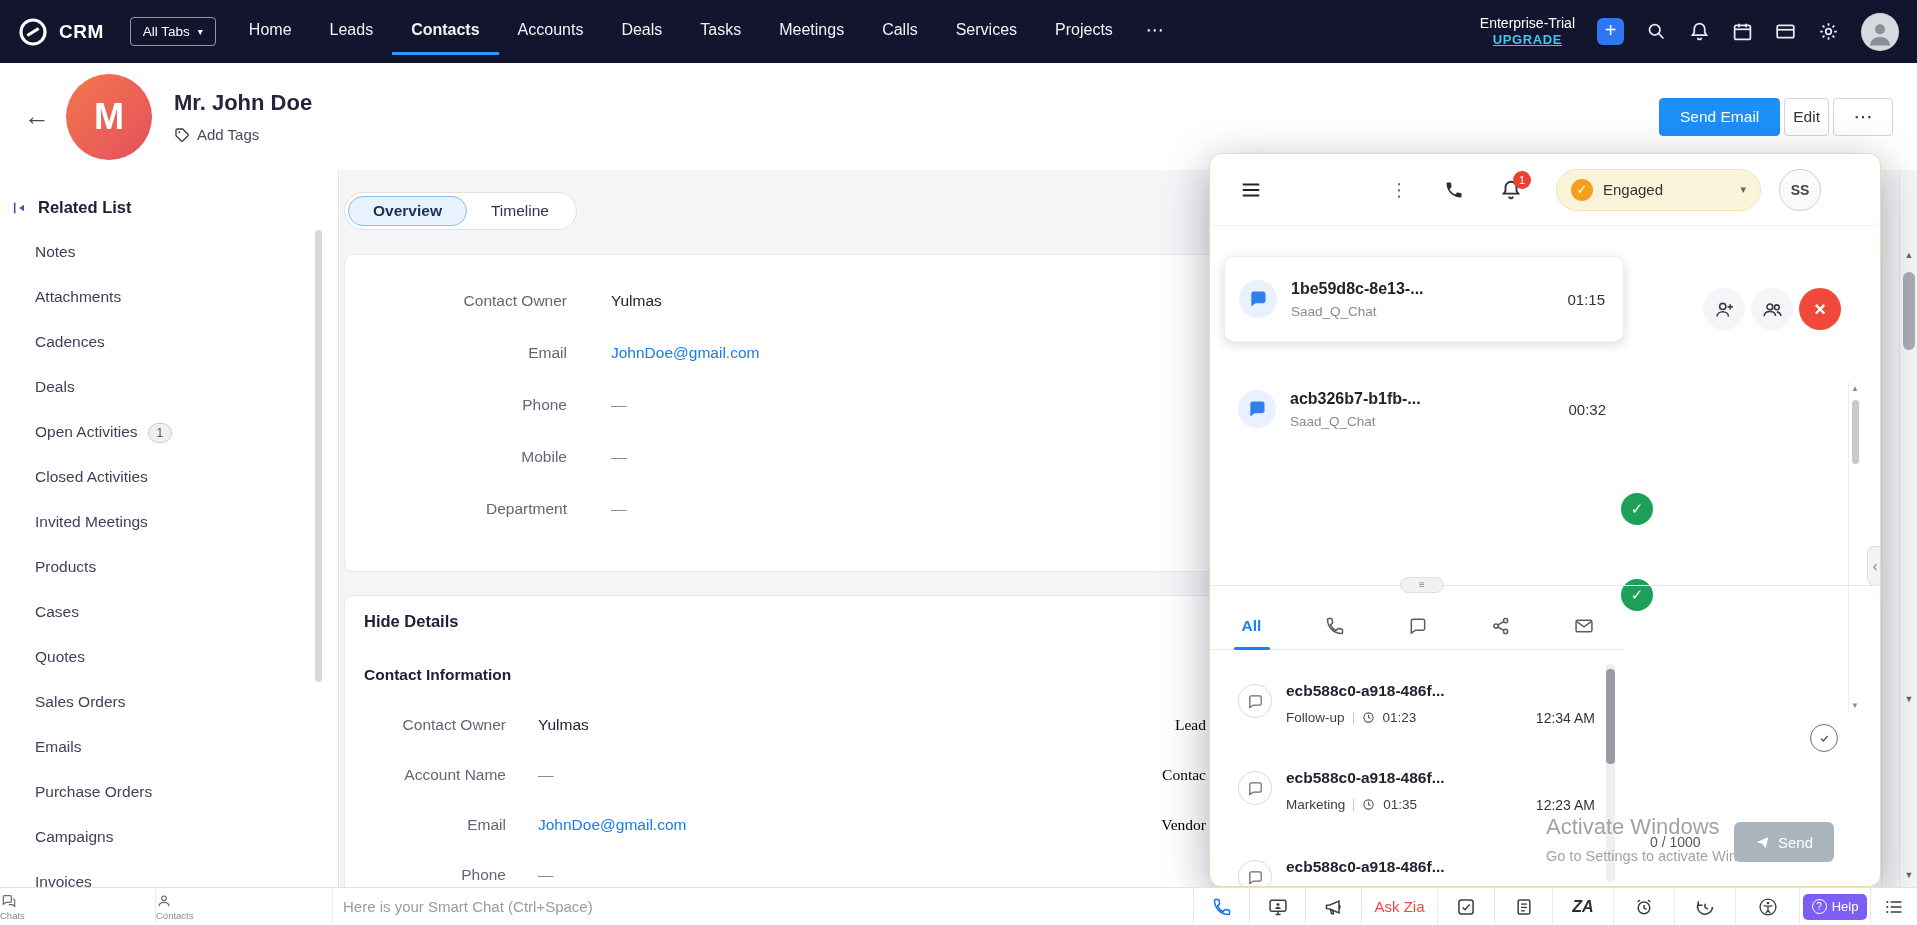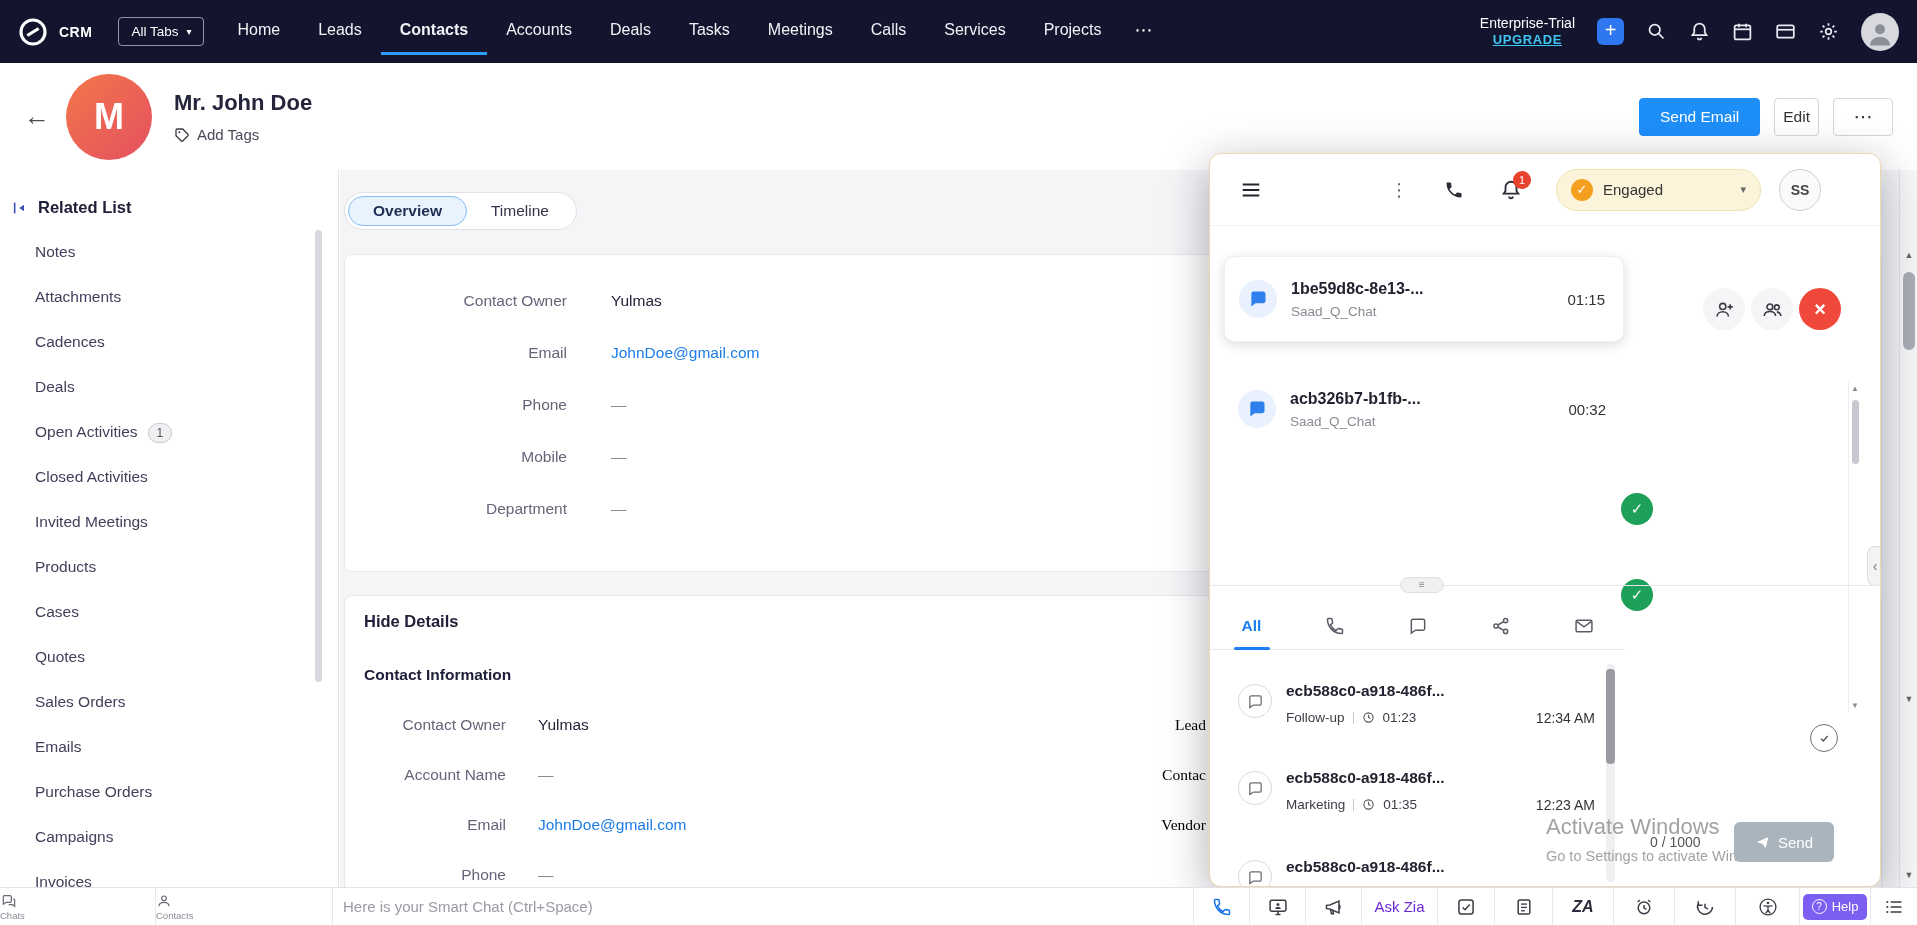--- a/index.html
+++ b/index.html
@@ -3,21 +3,21 @@
 <meta charset="utf-8">
 <style>
   * { box-sizing: border-box; margin: 0; padding: 0; }
   html,body { width:1917px; height:925px; overflow:hidden; }
   body { font-family:"Liberation Sans", sans-serif; background:#fff; position:relative; color:#23233a; }
   svg { display:block; }
 
   
   .topnav { position:absolute; top:0; left:0; width:1917px; height:63px; background:#13142e; display:flex; align-items:center; padding-left:16px; color:#fff; z-index:20; }
   .logo { width:34px; height:34px; color:#fff; }
-  .brand { font-size:14px; font-weight:bold; margin-left:9px; letter-spacing:.5px; }
+  .brand { font-size:19px; font-weight:bold; margin-left:9px; letter-spacing:.5px; }
   .alltabs { margin-left:26px; display:flex; align-items:center; gap:8px; border:1px solid rgba(255,255,255,.55); border-radius:4px; padding:6px 12px; font-size:13.5px; background:transparent; color:#fff; cursor:pointer; }
   .alltabs .caret { font-size:10px; }
   .navitems { display:flex; margin-left:14px; height:63px; }
   .navitem { padding:0 19px; line-height:60px; height:55px; font-size:16px; color:#f2f2f6; cursor:pointer; border-bottom:3px solid transparent; white-space:nowrap; }
   .navitem.active { border-bottom-color:#2d9cf8; font-weight:bold; }
   .nav-more { padding:0 14px; line-height:60px; font-size:18px; cursor:pointer; }
   .topnav-right { margin-left:auto; display:flex; align-items:center; gap:22px; padding-right:18px; }
   .trial { text-align:center; line-height:1.25; }
   .trial .t1 { font-size:14px; }
   .trial .t2 { font-size:13px; font-weight:bold; color:#3fc6f2; text-decoration:underline; letter-spacing:.6px; cursor:pointer; }
@@ -27,21 +27,21 @@
   .tn-avatar svg { width:30px; height:30px; color:#8b8f98; margin:5px auto 0; }
 
   
   .pagehead { position:absolute; top:63px; left:0; width:1917px; height:107px; background:#fff; display:flex; align-items:center; padding:0 24px; }
   .backarrow { font-size:26px; color:#4a4a55; width:38px; cursor:pointer; }
   .bigavatar { width:86px; height:86px; border-radius:50%; background:linear-gradient(135deg,#f2774b,#e5505f); color:#fff; font-size:36px; font-weight:bold; display:flex; align-items:center; justify-content:center; margin-left:4px; }
   .titleblock { margin-left:22px; }
   .titleblock .title { font-size:22px; font-weight:bold; color:#24243a; }
   .addtags { display:flex; align-items:center; gap:7px; margin-top:10px; color:#4a4a5a; font-size:15px; cursor:pointer; }
   .addtags svg { width:16px; height:16px; color:#3c3c46; }
-  .head-actions { margin-left:auto; display:flex; align-items:center; gap:14px; }
+  .head-actions { margin-left:auto; display:flex; align-items:center; gap:4px; }
   .btn { height:38px; border-radius:4px; font-size:15.5px; cursor:pointer; font-family:inherit; }
   .btn-primary { background:#1e8ef9; border:1px solid #1e8ef9; color:#fff; padding:0 20px; }
   .btn-plain { background:#fff; border:1px solid #d4d4da; color:#333; padding:0 8px; }
   .btn-more { background:#fff; border:1px solid #d4d4da; color:#333; width:60px; font-size:19px; }
 
   
   .sidebar { position:absolute; left:0; top:170px; width:339px; height:717px; background:#fff; border-right:1px solid #e3e3e8; overflow:hidden; padding-top:28px; }
   .sb-titlerow { display:flex; align-items:center; gap:10px; margin-left:12px; margin-bottom:8px; }
   .sb-titlerow svg { width:16px; height:16px; color:#3f51b5; cursor:pointer; }
   .sb-title { font-size:16.5px; font-weight:bold; color:#20203a; }
@@ -155,21 +155,21 @@
   .bb-cell svg { width:16px; height:16px; }
   .bb-label { font-size:9.5px; color:#8b8b95; margin-top:1px; }
   .bb-chats { width:156px; } .bb-contacts { width:177px; }
   .bb-input { flex:1 1 auto; display:flex; align-items:center; padding-left:10px; }
   .bb-input input { width:100%; border:none; outline:none; font-size:15px; font-family:inherit; color:#0f172a; }
   .bb-input input::placeholder { color:#9a9aa5; }
   .bb-right { border-left:1px solid #e9e9ed; display:flex; align-items:center; justify-content:center; flex-direction:row; cursor:pointer; }
   .bb-right svg { width:20px; height:20px; color:#3c3c46; }
   .bb-phone { width:56px; } .bb-phone svg { color:#1a73e8; }
   .bb-monitor { width:56px; } .bb-mega { width:56px; }
-  .bb-askzia { width:76px; font-size:15px; color:#6d28d9; }
+  .bb-askzia { width:76px; font-size:15px; color:#ef4444; }
   .bb-check { width:57px; } .bb-clip { width:58px; }
   .bb-za { width:61px; font-size:16px; font-weight:bold; font-style:italic; color:#2b2b3c; }
   .bb-alarm { width:61px; } .bb-history { width:61px; } .bb-access { width:64px; }
   .bb-help { width:71px; }
   .help-pill { height:26px; border-radius:5px; background:#7d5ef2; color:#fff; display:flex; align-items:center; gap:5px; padding:0 9px; font-size:13px; }
   .help-pill .q { width:15px; height:15px; border-radius:50%; border:1.2px solid #fff; font-size:10px; line-height:13px; text-align:center; }
   .bb-list { width:47px; }
 </style>
 </head>
 <body>

